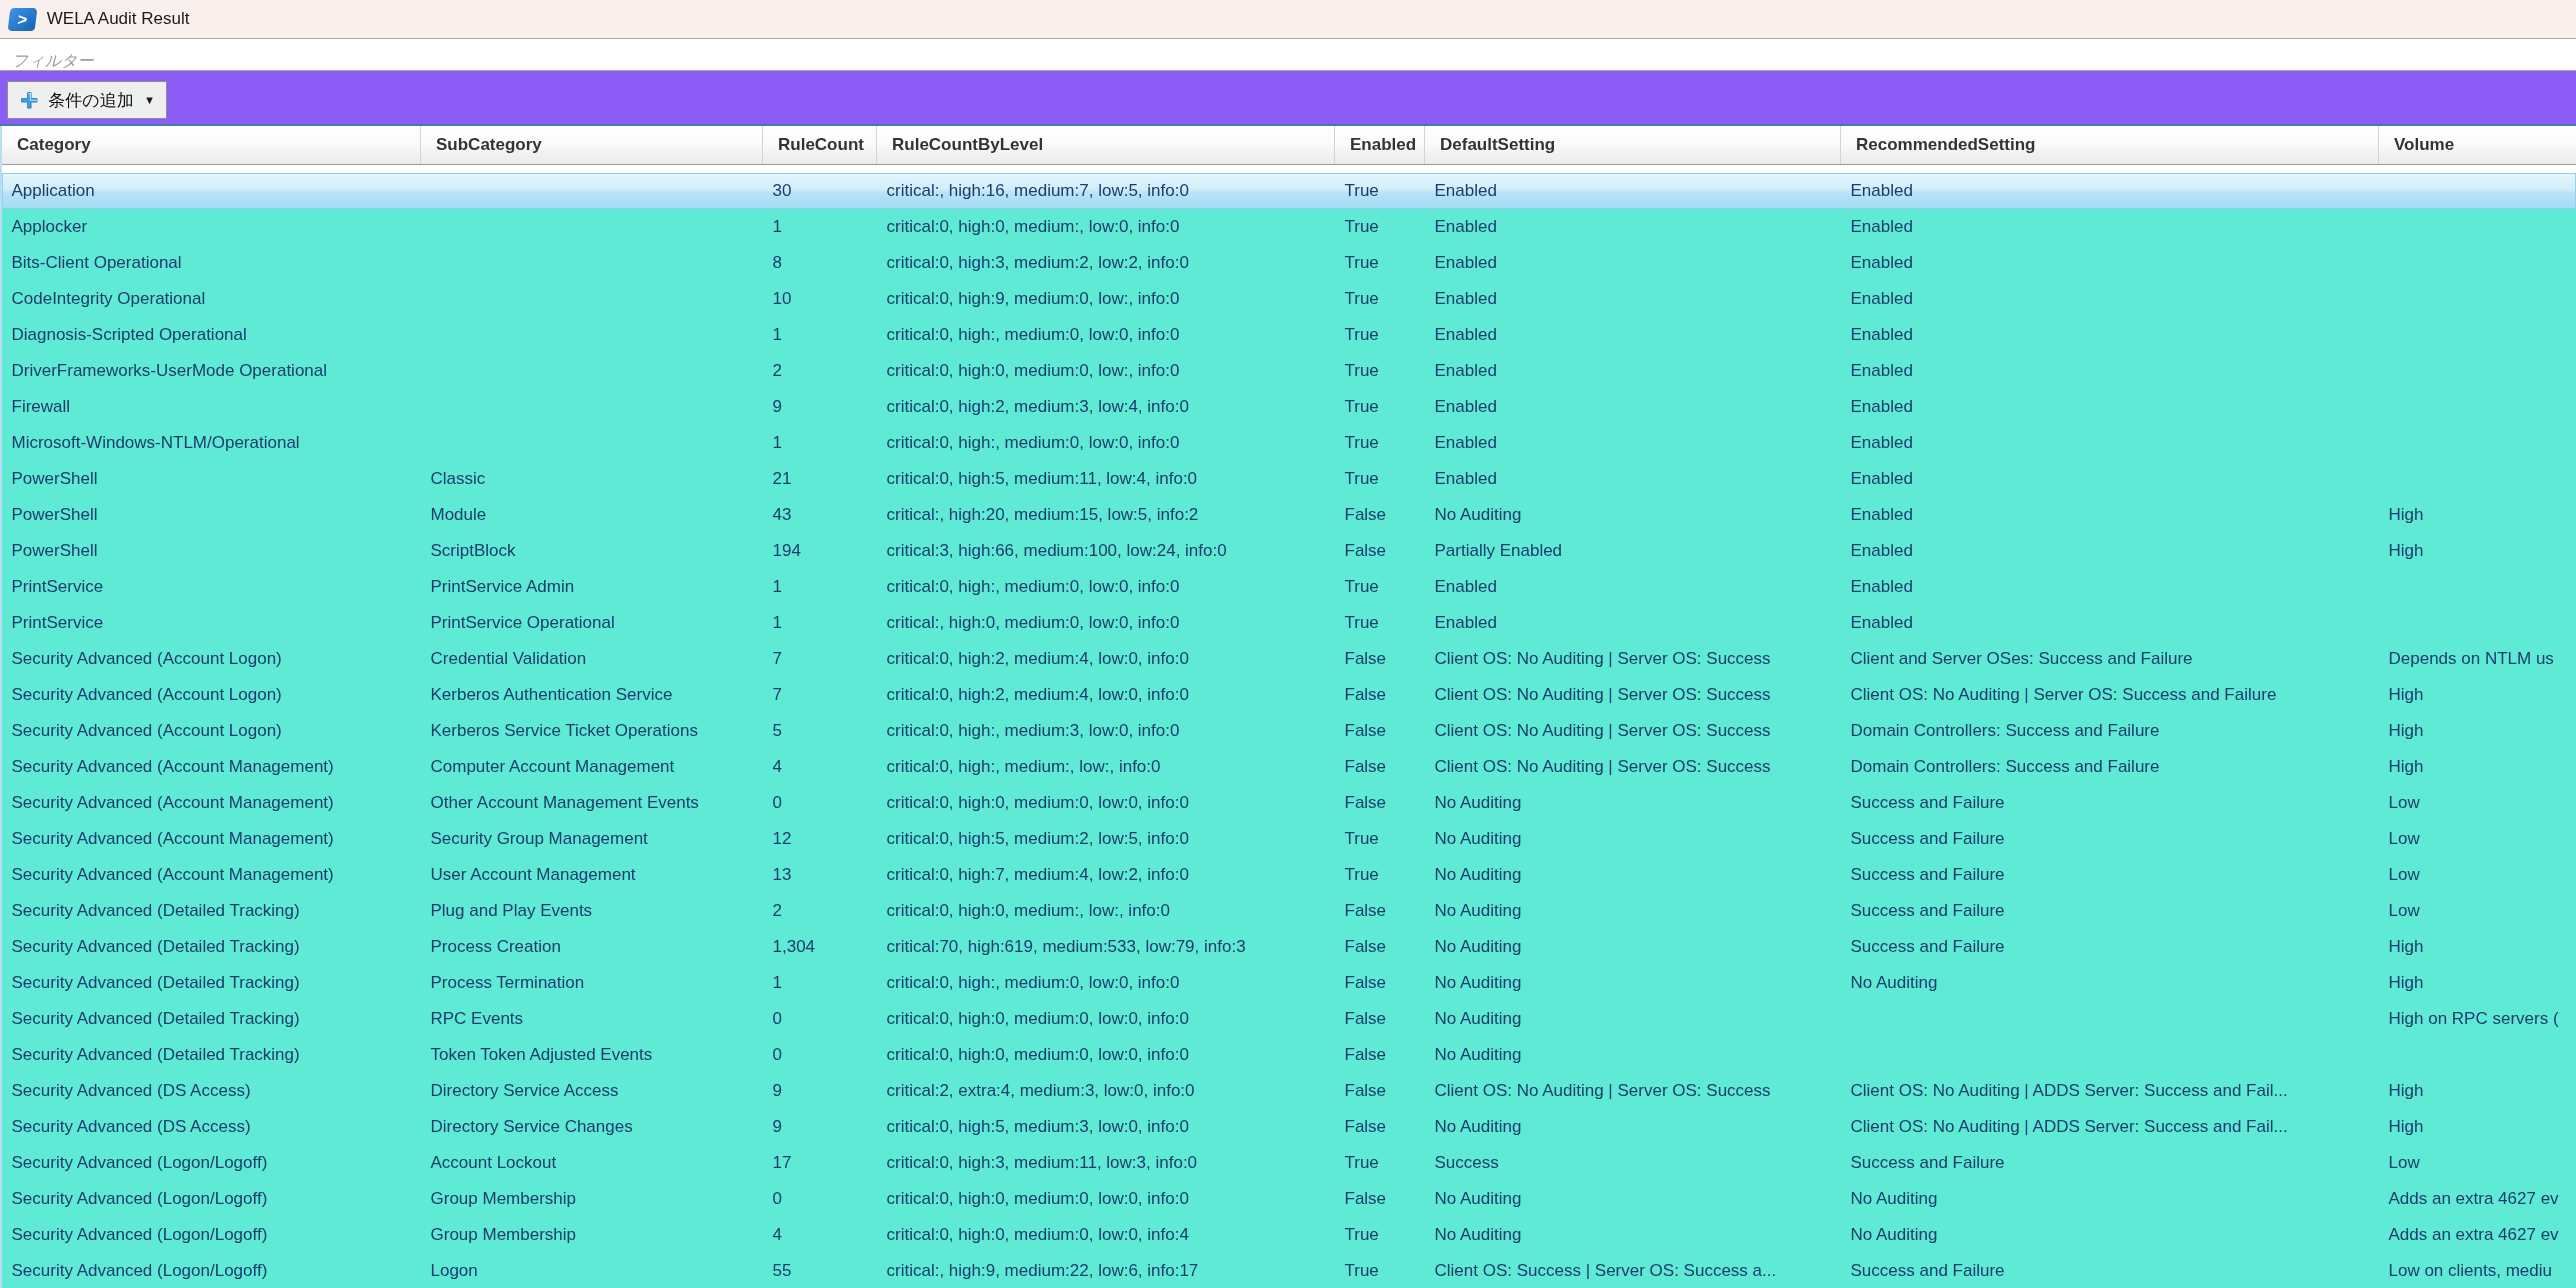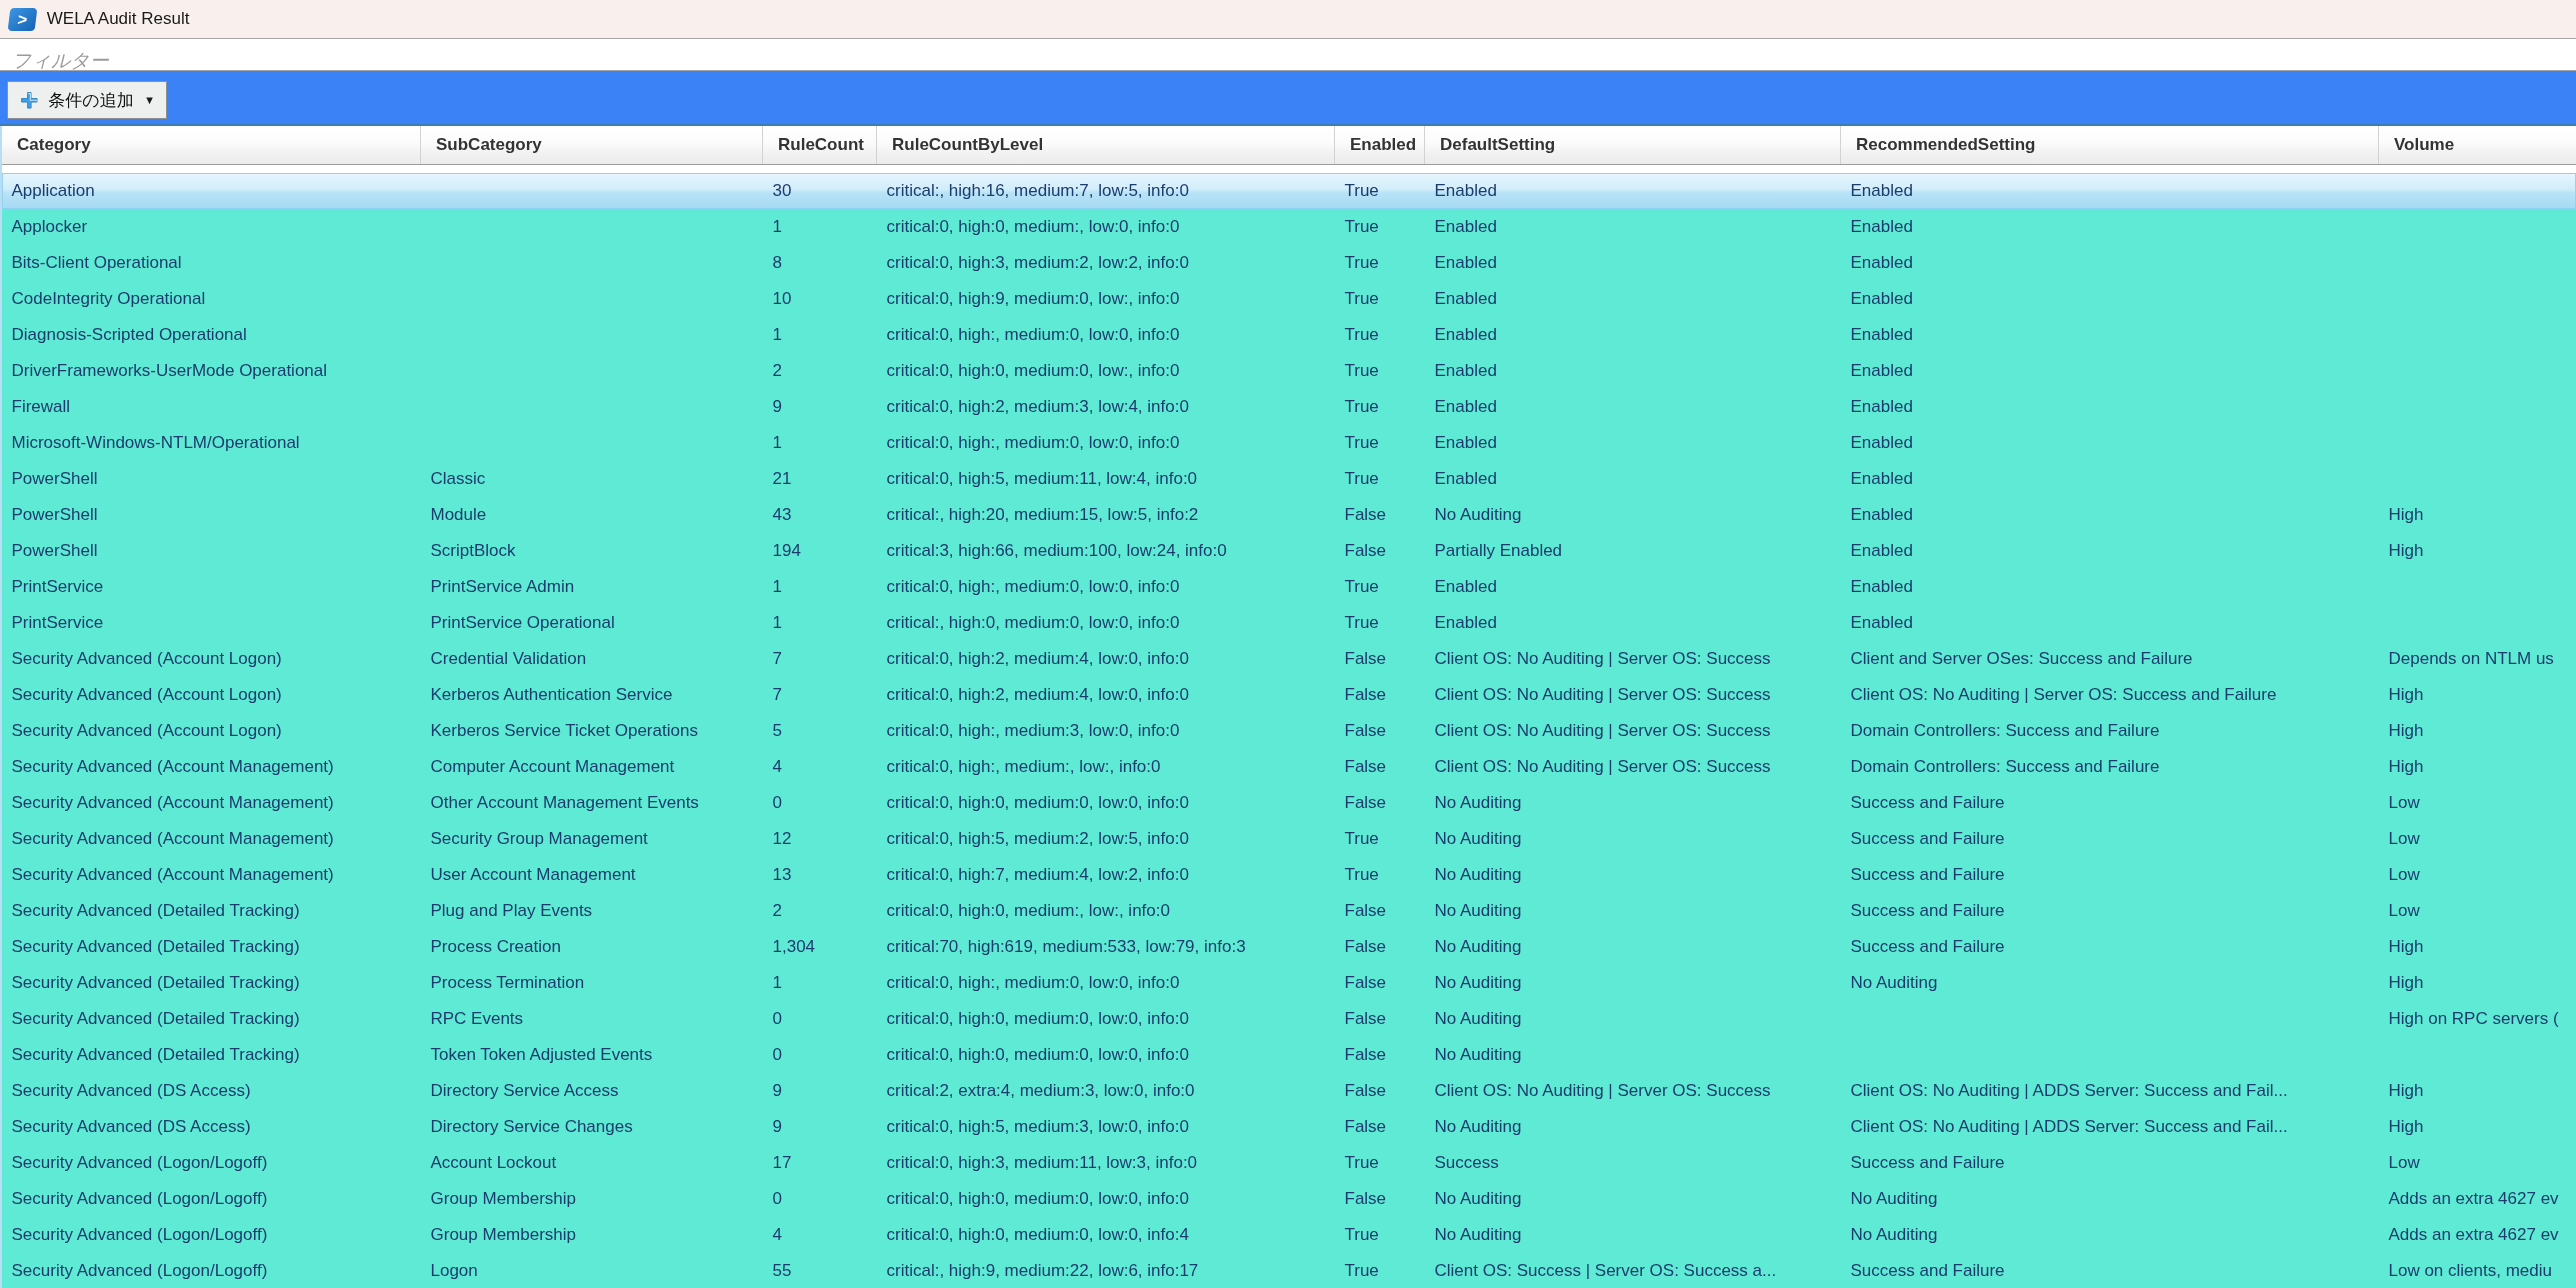--- a/index.html
+++ b/index.html
@@ -23,28 +23,28 @@
     color:#fff;font-weight:bold;font-size:16.4px;line-height:23px;
     text-align:center;transform:skewX(-7deg);
     display:inline-block;
   }
   .title-text{font-size:17px;color:#1a1a1a;}
 
   
   .filter-row{height:31px;border-bottom:1.7px solid #a6a6a6;background:#fff;}
   .filter-row input{
     width:100%;height:100%;border:none;outline:none;box-sizing:border-box;
-    padding:12px 0 0 12px;font-size:19px;
+    padding:12px 0 0 12px;font-size:16px;
     font-family:"Liberation Sans","DejaVu Sans",sans-serif;color:#333;
   }
   .filter-row input::placeholder{font-style:italic;color:#9b9b9b;opacity:1;}
 
   
   .toolbar{
-    height:53px;background:#3b82f6;border-bottom:2.6px solid var(--accent-line,#3d7eae);
+    height:53px;background:#8b5cf6;border-bottom:2.6px solid var(--accent-line,#3d7eae);
     box-sizing:content-box;display:flex;align-items:flex-start;padding-top:0;
   }
   .add-btn{
     margin:10.3px 0 0 6.9px;height:38px;
     display:inline-flex;align-items:center;gap:8.6px;padding:0 11.2px;
     background:#eef0f0;border:0.9px solid #8f8f8f;
     font-size:17px;color:#111;cursor:default;
     font-family:"Liberation Sans","DejaVu Sans",sans-serif;
   }
   .plus-icon{display:inline-flex;}

